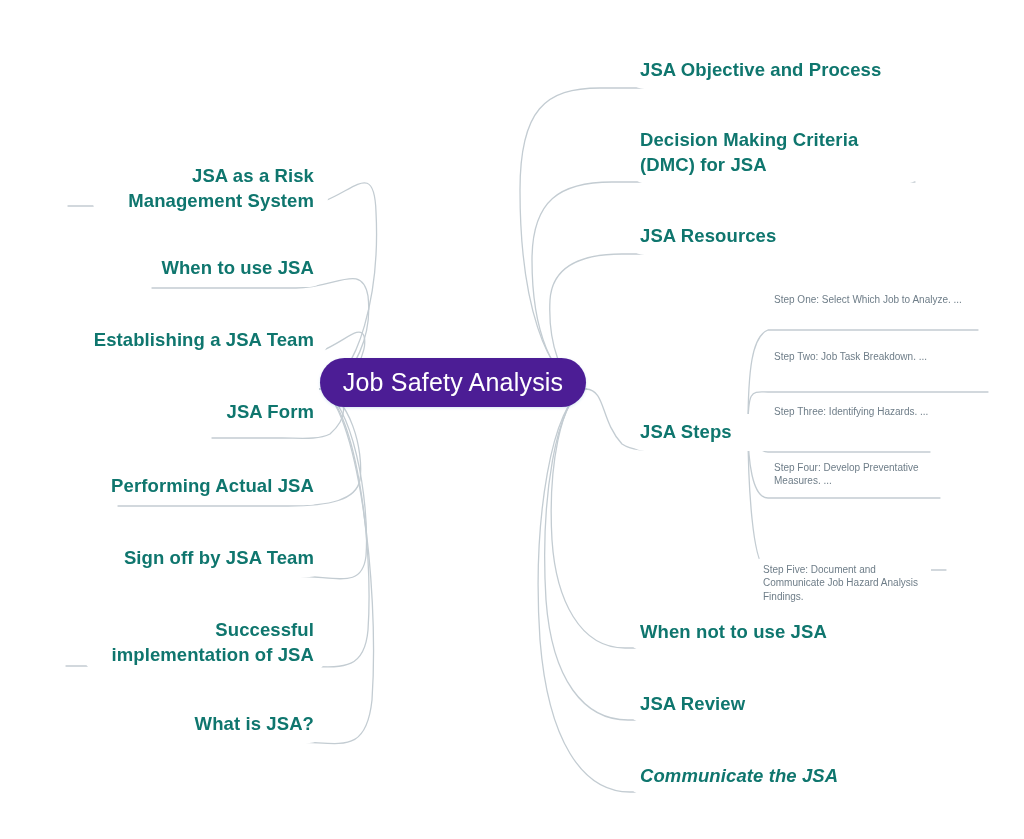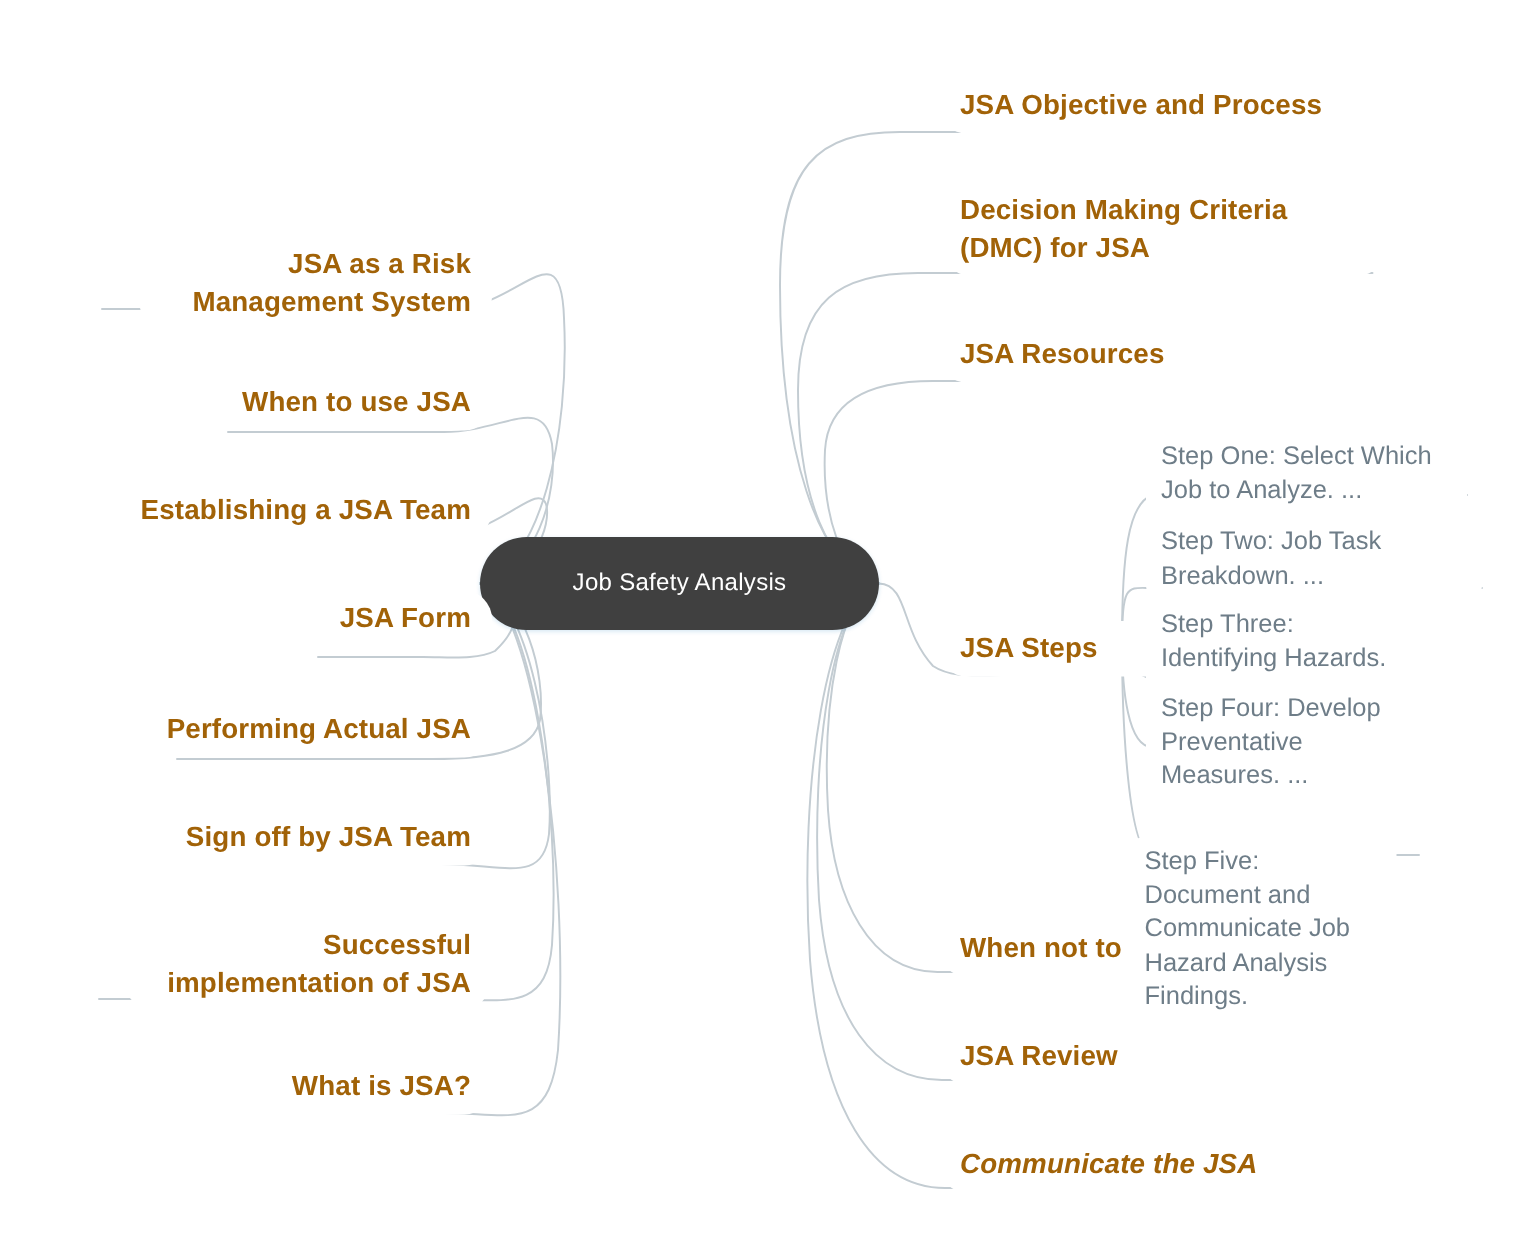--- a/index.html
+++ b/index.html
@@ -16,46 +16,46 @@
   .node{
     position:absolute;
     box-sizing:border-box;
     display:flex;
     align-items:center;
     background:#ffffff;
     border-radius:22px;
     padding:6px 14px;
   }
   .node.lvl1{
-    color:#a16207;
+    color:#0f766e;
     font-size:18.5px;
     font-weight:700;
     letter-spacing:.1px;
     line-height:1.35;
   }
   .node.lvl2{
     color:#6e7d88;
-    font-size:17px;
+    font-size:10px;
     font-weight:400;
     line-height:1.33;
     border-radius:10px;
     padding:5px 10px;
   }
   .node.left{justify-content:flex-end;text-align:right;margin-left:16px;}
   .node.right{justify-content:flex-start;text-align:left;}
 
   .center-node{
     position:absolute;
     left:320px;top:358px;
-    width:266px;height:62px;
-    background:#404040;
+    width:266px;height:49px;
+    background:#4c1d95;
     border-radius:31px;
     display:flex;align-items:center;justify-content:center;
     color:#ffffff;
-    font-size:16px;
+    font-size:25px;
     font-weight:400;
     letter-spacing:.2px;
     box-shadow:0 1px 3px rgba(20,120,190,.18);
   }
 </style>
 </head>
 <body>
 
 <div id="mindmap">
 

